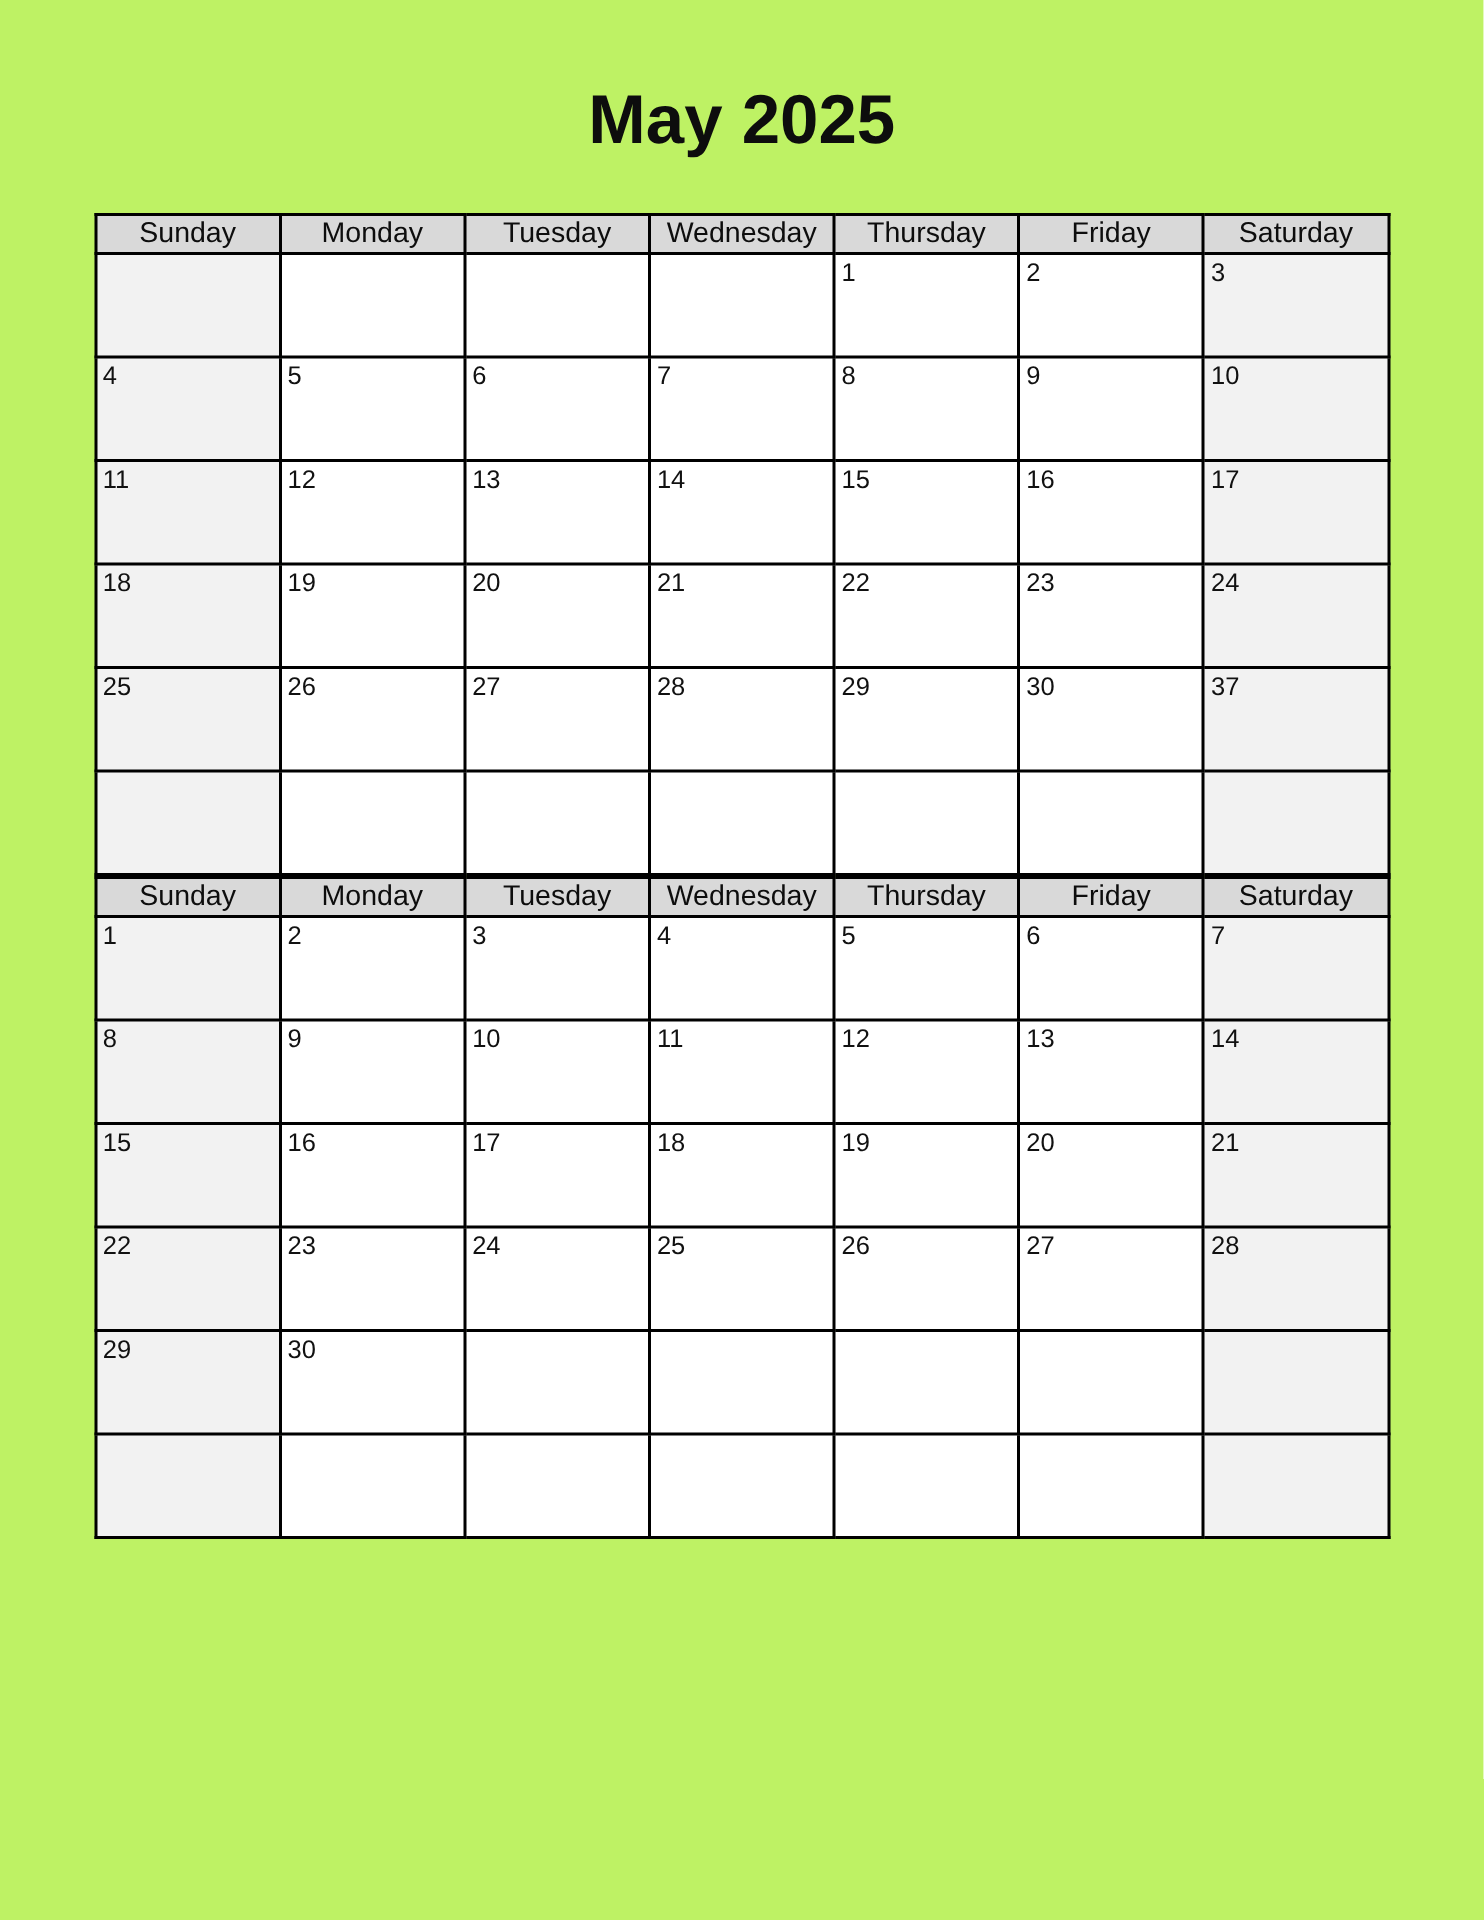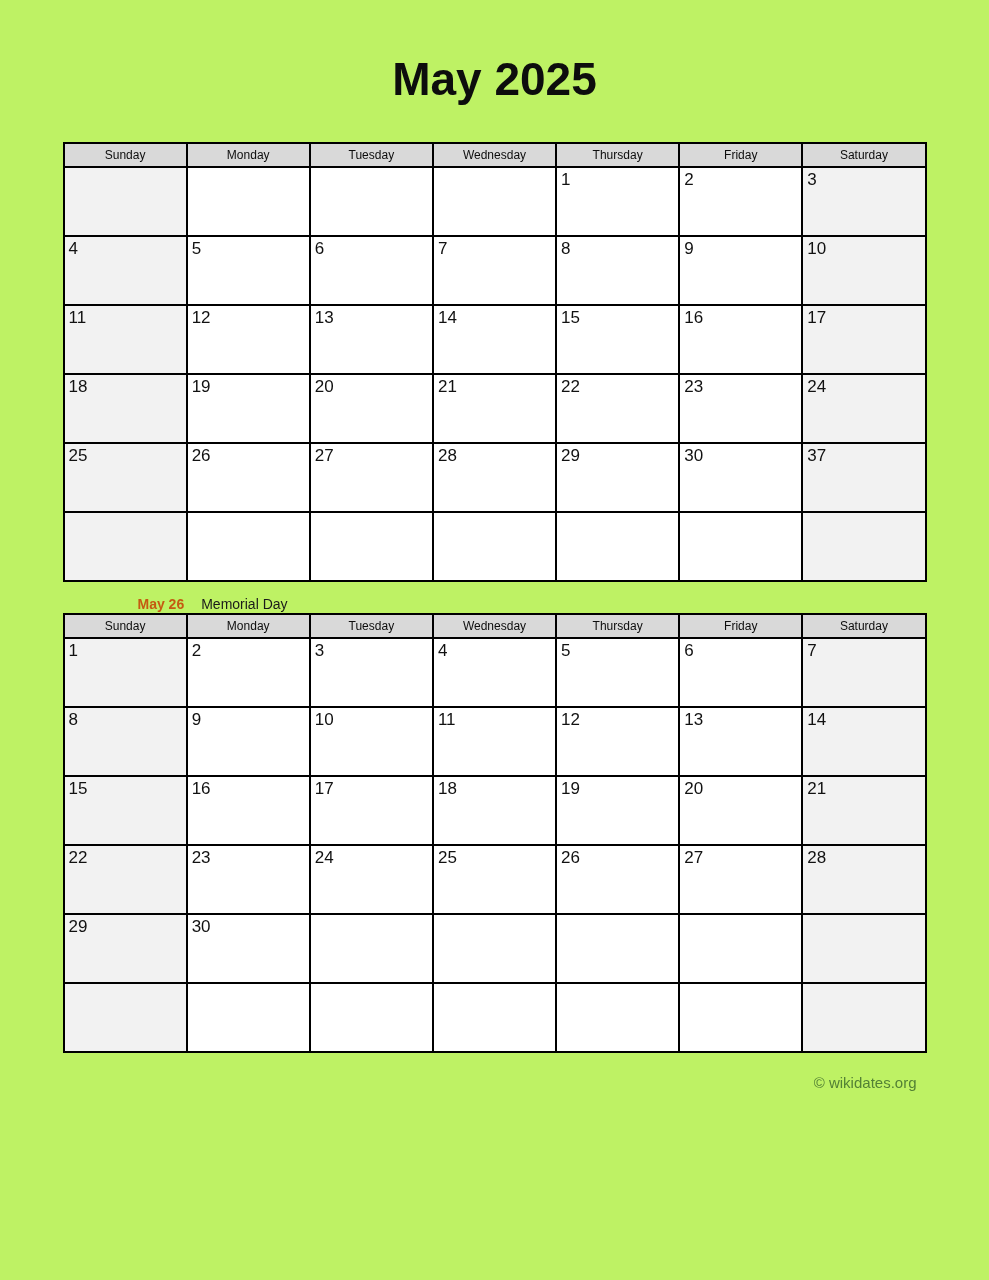--- a/index.html
+++ b/index.html
@@ -42,21 +42,21 @@
     width: 864px;
     margin: 0 auto;
     border-collapse: collapse;
     table-layout: fixed;
   }
   table.calendar th {
     background: var(--header-bg);
     border: 2px solid var(--border-color);
     height: 24px;
     padding: 1px 2px;
-    font-size: 12px;
+    font-size: 19px;
     font-weight: 400;
     text-align: center;
     color: #0d0d0d;
   }
   table.calendar td {
     border: 2px solid var(--border-color);
     height: 69px;
     padding: 1px 2px 2px 4px;
     vertical-align: top;
     text-align: left;
@@ -162,21 +162,20 @@
               <td class="weekend"></td>
               <td></td>
               <td></td>
               <td></td>
               <td></td>
               <td></td>
               <td class="weekend"></td>
             </tr>
           </tbody>
         </table>
-        <div class="holiday-note"><span class="holiday-date">May 26</span><span class="holiday-name">Memorial Day</span></div>
       </section>
       <section class="month">
         <table class="calendar">
           <thead>
             <tr>
               <th>Sunday</th>
               <th>Monday</th>
               <th>Tuesday</th>
               <th>Wednesday</th>
               <th>Thursday</th>
@@ -236,16 +235,13 @@
               <td></td>
               <td></td>
               <td></td>
               <td></td>
               <td class="weekend"></td>
             </tr>
           </tbody>
         </table>
       </section>
     </div>
-  <div class="footer">
-    <span>© wikidates.org</span>
-  </div>
 </div>
 
 </body></html>

